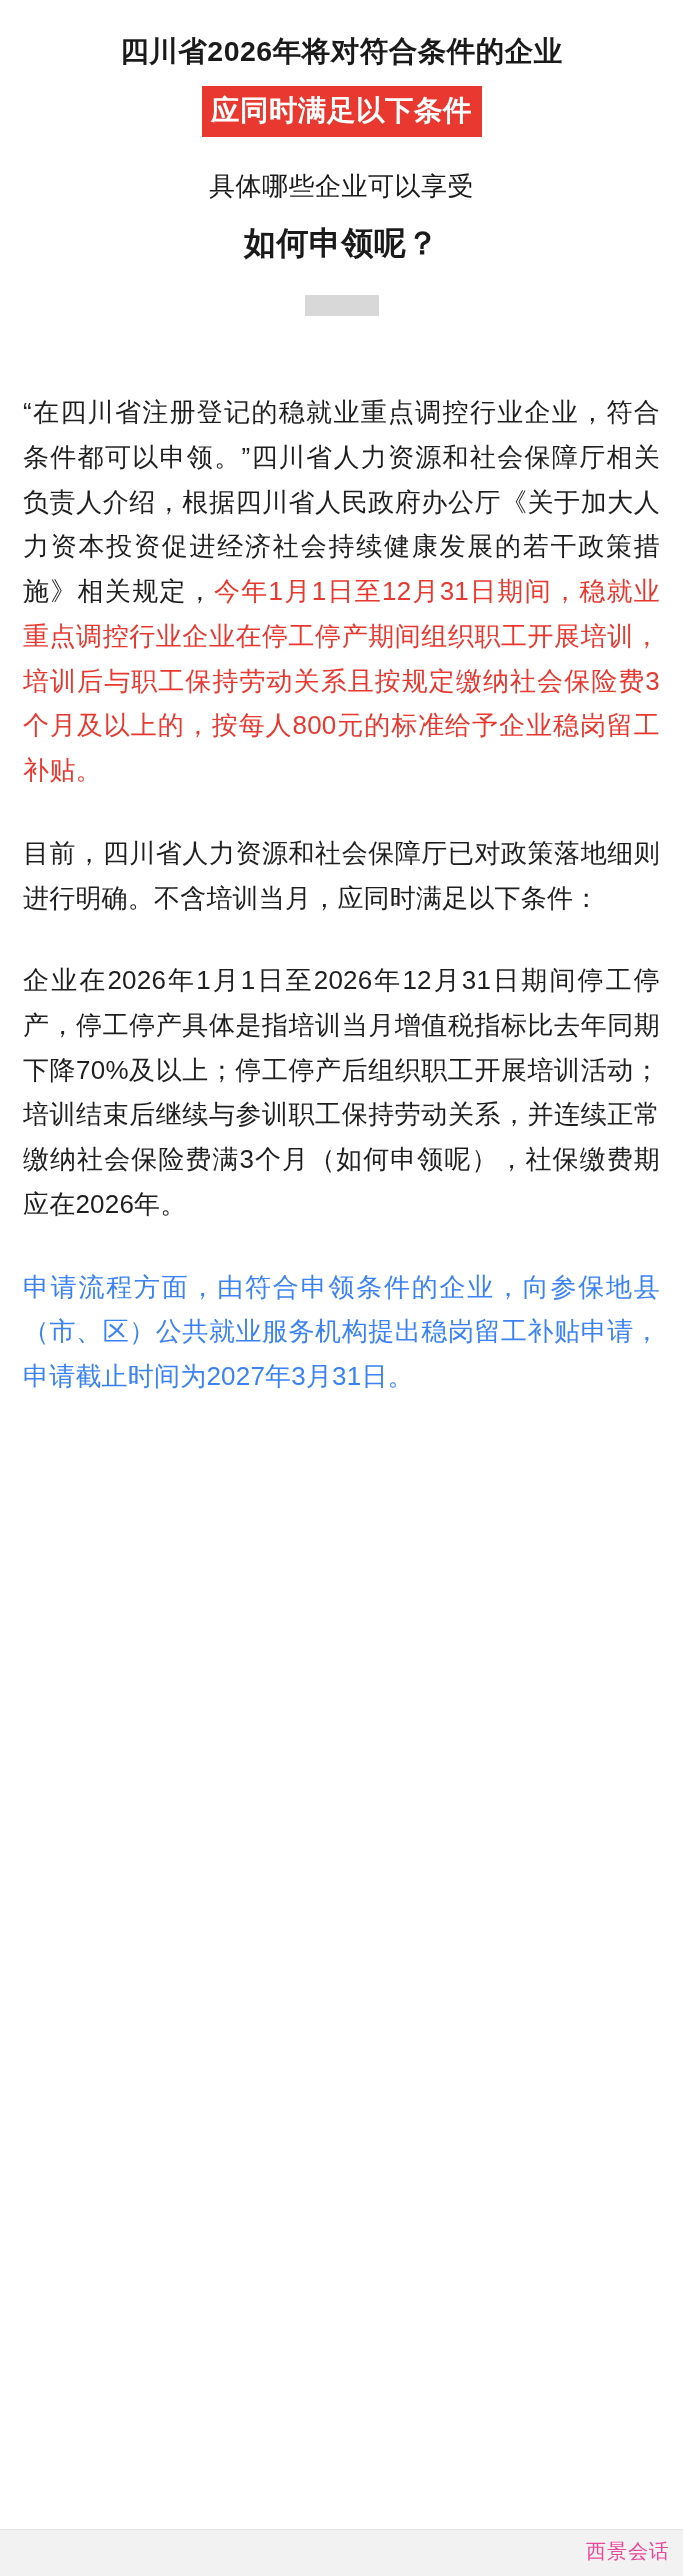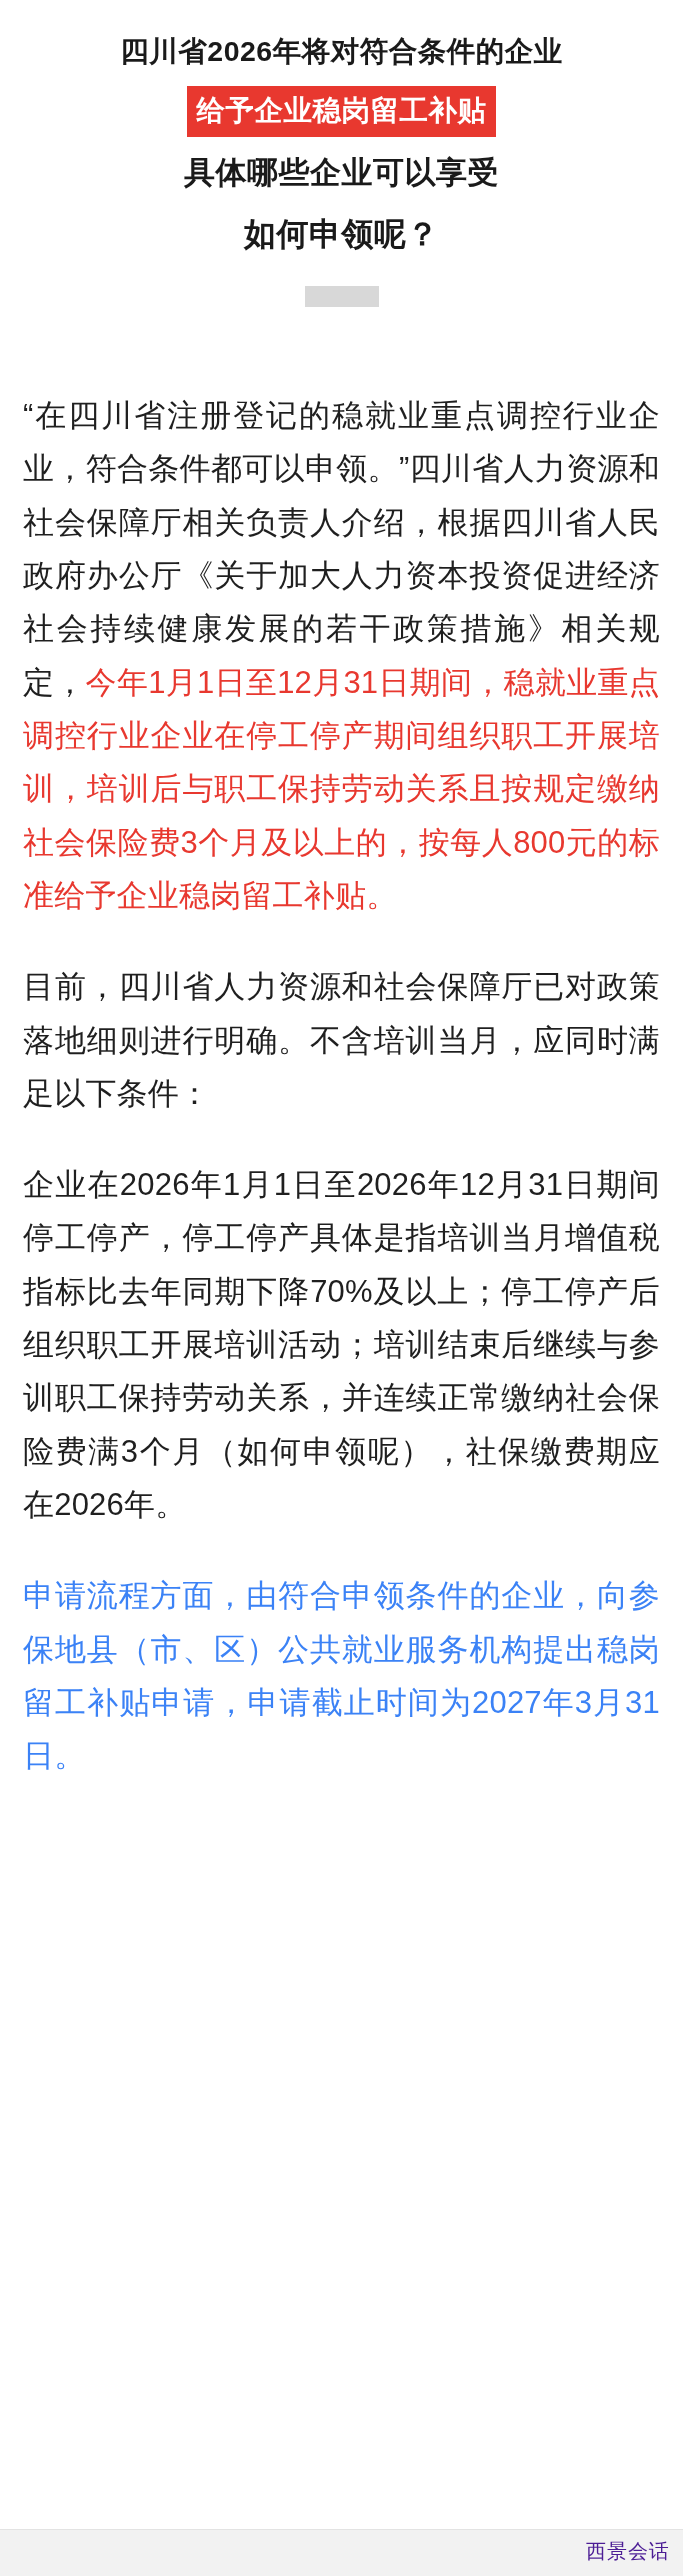--- a/index.html
+++ b/index.html
@@ -40,45 +40,46 @@
     background: #e8382f;
     color: #ffffff;
     font-size: 28.5px;
     font-weight: 700;
     line-height: 1.4;
     padding: 4.7px 9.5px 6.6px 9.5px;
     margin: 0 0 11.4px 0;
     letter-spacing: 0.5px;
   }
   .headline .line.sub {
-    font-size: 31px;
-    font-weight: 700;
+    font-size: 26px;
+    font-weight: 400;
+    margin-top: 17px;
   }
   .headline .line.sub2 {
     font-size: 32px;
     font-weight: 700;
     margin-top: 3.8px;
   }
   .redact {
     display: block;
     width: 74px;
     height: 21px;
     background: #d8d8d8;
     margin: 26.6px auto 0 auto;
   }
 
   
   .body {
     padding: 70px 23px 0 23px;
   }
   .para {
-    font-size: 31px;
+    font-size: 26px;
     line-height: 1.72;
     color: #1f1f1f;
-    margin: 12px 0 38px 0;
+    margin: 4px 0 38px 0;
     text-align: justify;
     text-justify: inter-ideograph;
     letter-spacing: 0.2px;
   }
   .para .red {
     color: #e8382f;
   }
   .para.red-all {
     color: #3b82f6;
   }
@@ -91,33 +92,33 @@
     bottom: 0;
     height: 46px;
     background: #f2f2f2;
     border-top: 0.9px solid #e3e3e3;
   }
   .watermark {
     position: absolute;
     right: 13.3px;
     bottom: 11.4px;
     font-size: 20px;
-    color: #4c1d95;
+    color: #ec4899;
     letter-spacing: 0.9px;
     font-family: "Liberation Serif", "DejaVu Serif", serif;
   }
 </style>
 </head>
 <body>
 
 <div class="page">
 
   <div class="headline">
     <div class="line">四川省2026年将对符合条件的企业</div>
-    <div><span class="hl">给予企业稳岗留工补贴</span></div>
+    <div><span class="hl">应同时满足以下条件</span></div>
     <div class="line sub">具体哪些企业可以享受</div>
     <div class="line sub2">如何申领呢？</div>
     <span class="redact"></span>
   </div>
 
   <div class="body">
 
     <p class="para"><span>“在四川省注册登记的稳就业重点调控行业企业，符合条件都可以申领。”四川省人力资源和社会保障厅相关负责人介绍，根据四川省人民政府办公厅《关于加大人力资本投资促进经济社会持续健康发展的若干政策措施》相关规定，</span><span class="red">今年1月1日至12月31日期间，稳就业重点调控行业企业在停工停产期间组织职工开展培训，培训后与职工保持劳动关系且按规定缴纳社会保险费3个月及以上的，按每人800元的标准给予企业稳岗留工补贴。</span></p>
 
     <p class="para">目前，四川省人力资源和社会保障厅已对政策落地细则进行明确。不含培训当月，应同时满足以下条件：</p>

